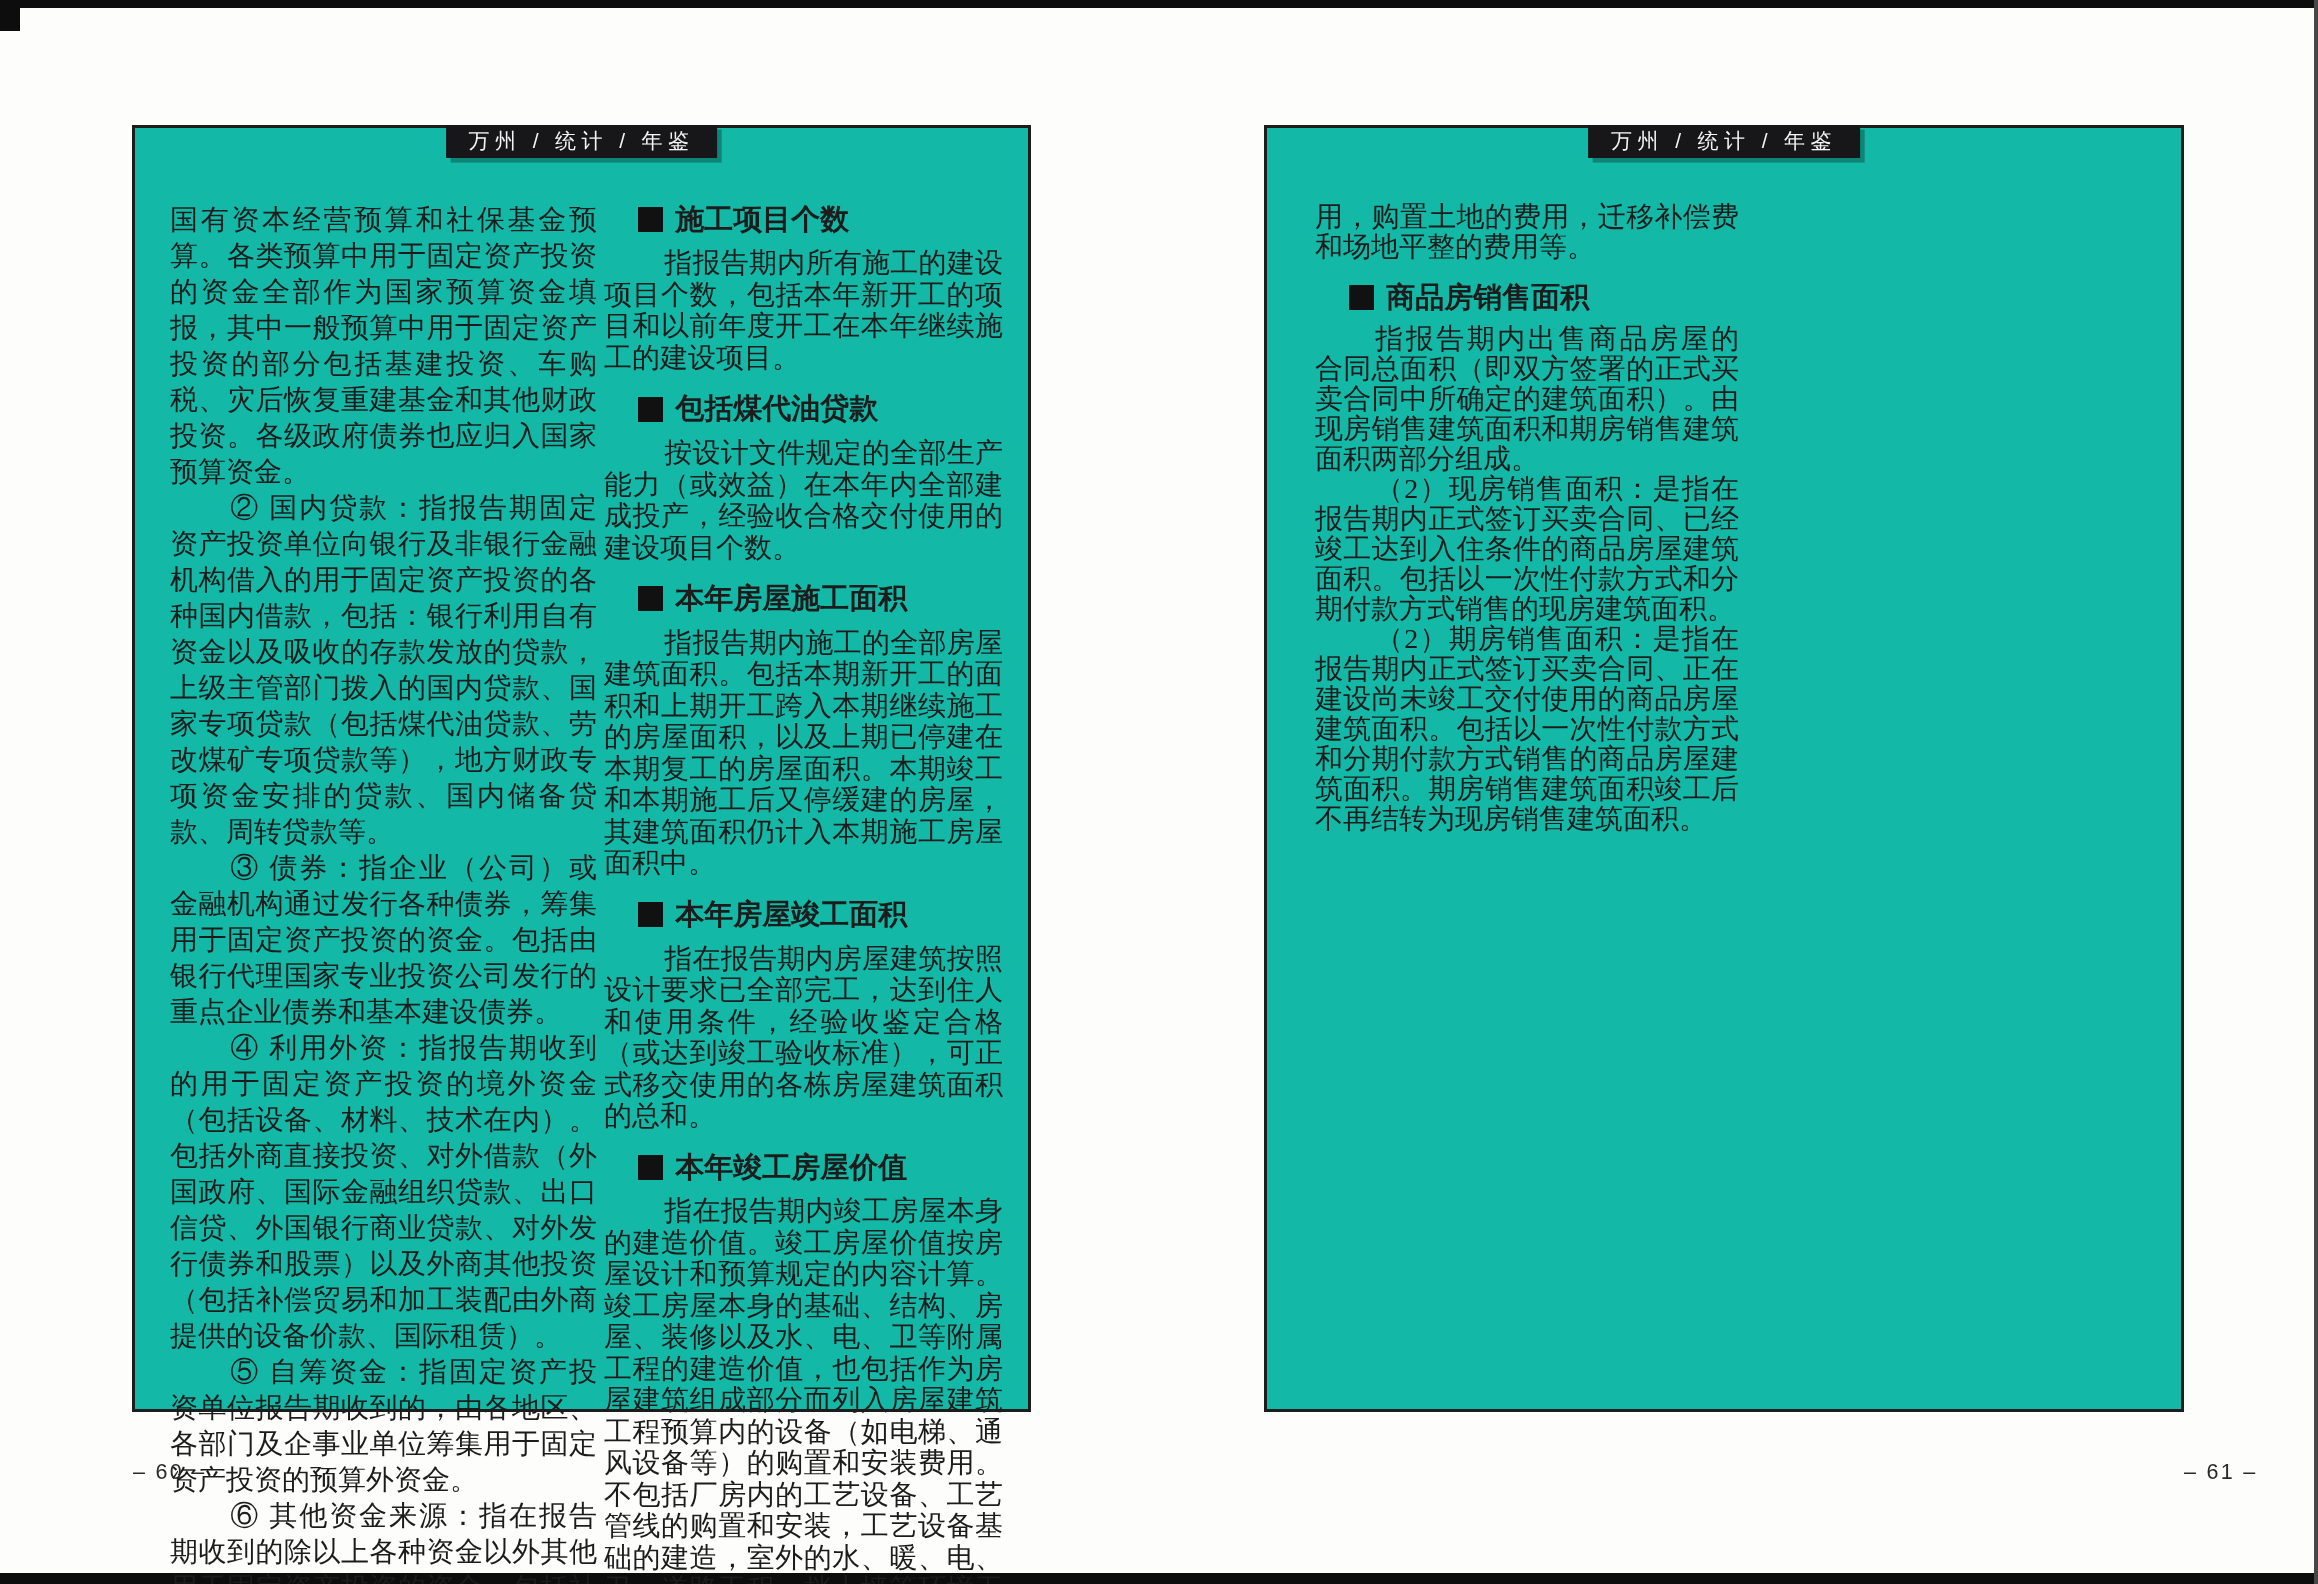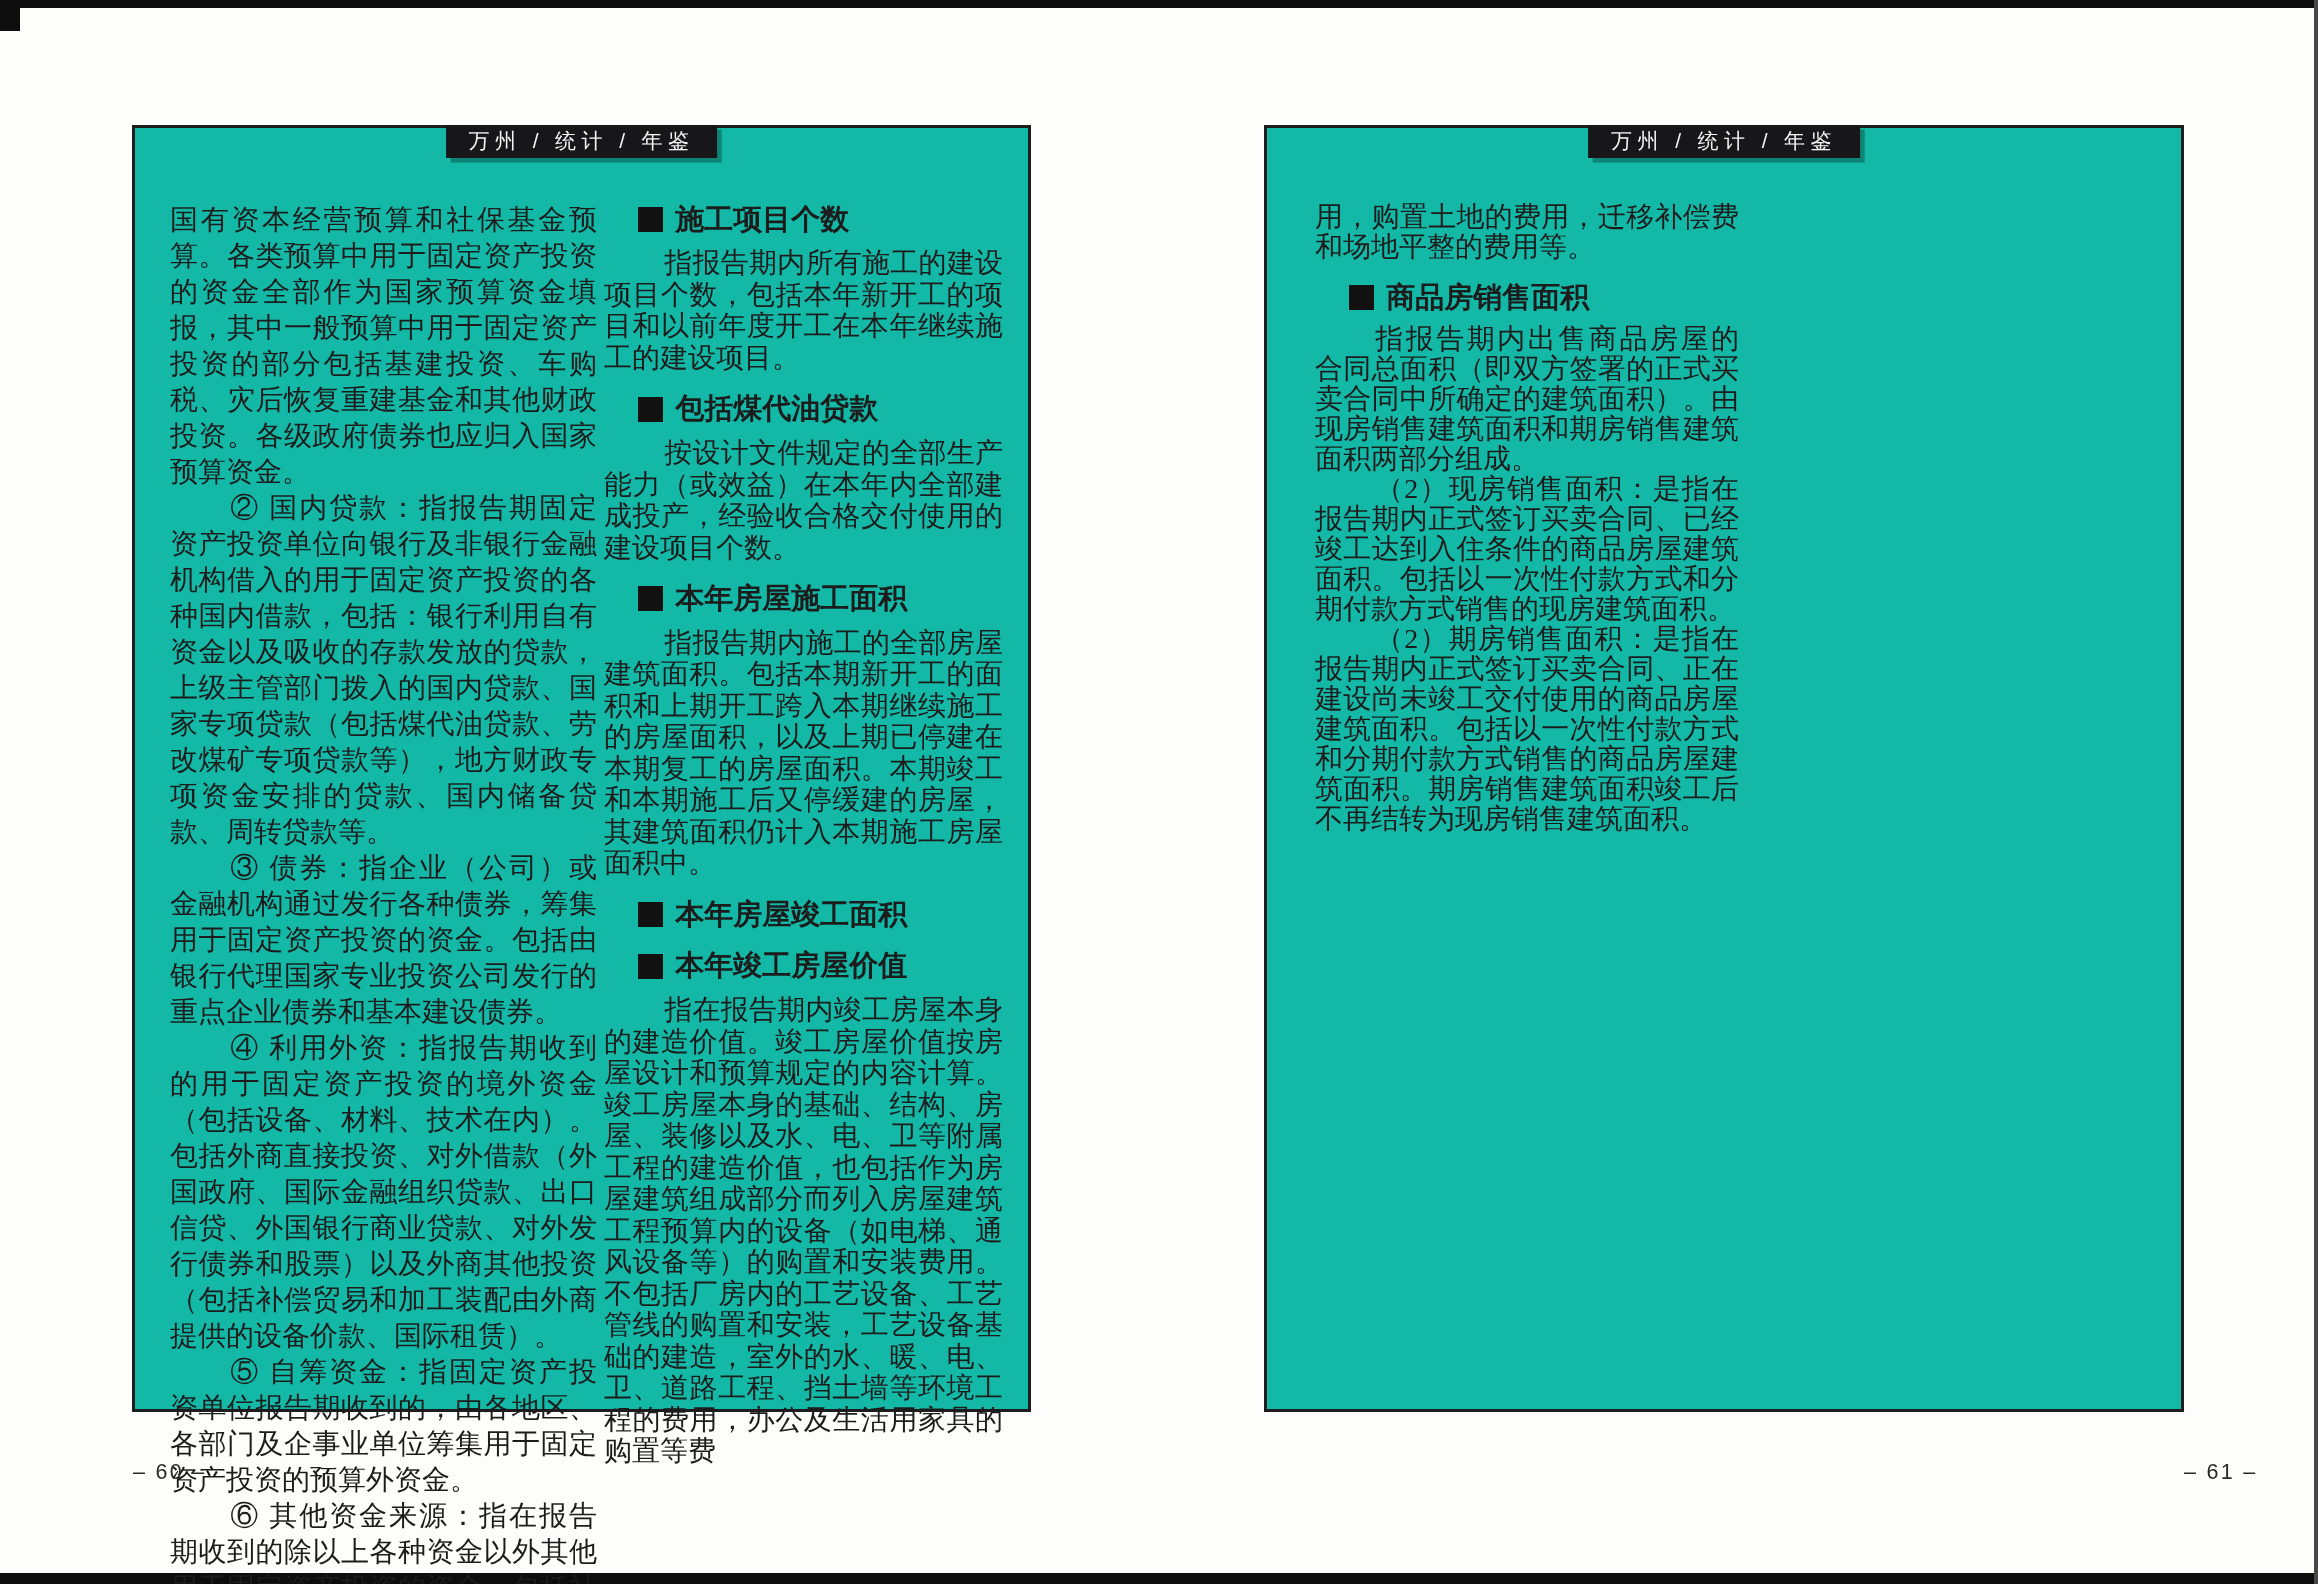--- a/index.html
+++ b/index.html
@@ -68,20 +68,21 @@
         <p class="para">按设计文件规定的全部生产能力（或效益）在本年内全部建成投产，经验收合格交付使用的建设项目个数。</p>
         <div class="sec-heading">
           <span class="sec-square"></span>
           <span>本年房屋施工面积</span>
         </div>
         <p class="para">指报告期内施工的全部房屋建筑面积。包括本期新开工的面积和上期开工跨入本期继续施工的房屋面积，以及上期已停建在本期复工的房屋面积。本期竣工和本期施工后又停缓建的房屋，其建筑面积仍计入本期施工房屋面积中。</p>
         <div class="sec-heading">
           <span class="sec-square"></span>
           <span>本年房屋竣工面积</span>
         </div>
+        <p class="para">指在报告期内房屋建筑按照设计要求已全部完工，达到住人和使用条件，经验收鉴定合格（或达到竣工验收标准），可正式移交使用的各栋房屋建筑面积的总和。</p>
         <div class="sec-heading">
           <span class="sec-square"></span>
           <span>本年竣工房屋价值</span>
         </div>
         <p class="para">指在报告期内竣工房屋本身的建造价值。竣工房屋价值按房屋设计和预算规定的内容计算。竣工房屋本身的基础、结构、房屋、装修以及水、电、卫等附属工程的建造价值，也包括作为房屋建筑组成部分而列入房屋建筑工程预算内的设备（如电梯、通风设备等）的购置和安装费用。不包括厂房内的工艺设备、工艺管线的购置和安装，工艺设备基础的建造，室外的水、暖、电、卫、道路工程、挡土墙等环境工程的费用，办公及生活用家具的购置等费</p>
       </div>
   </div>
 
   <div class="pagebox right">
     <div class="badge">万州 / 统计 / 年鉴</div>

